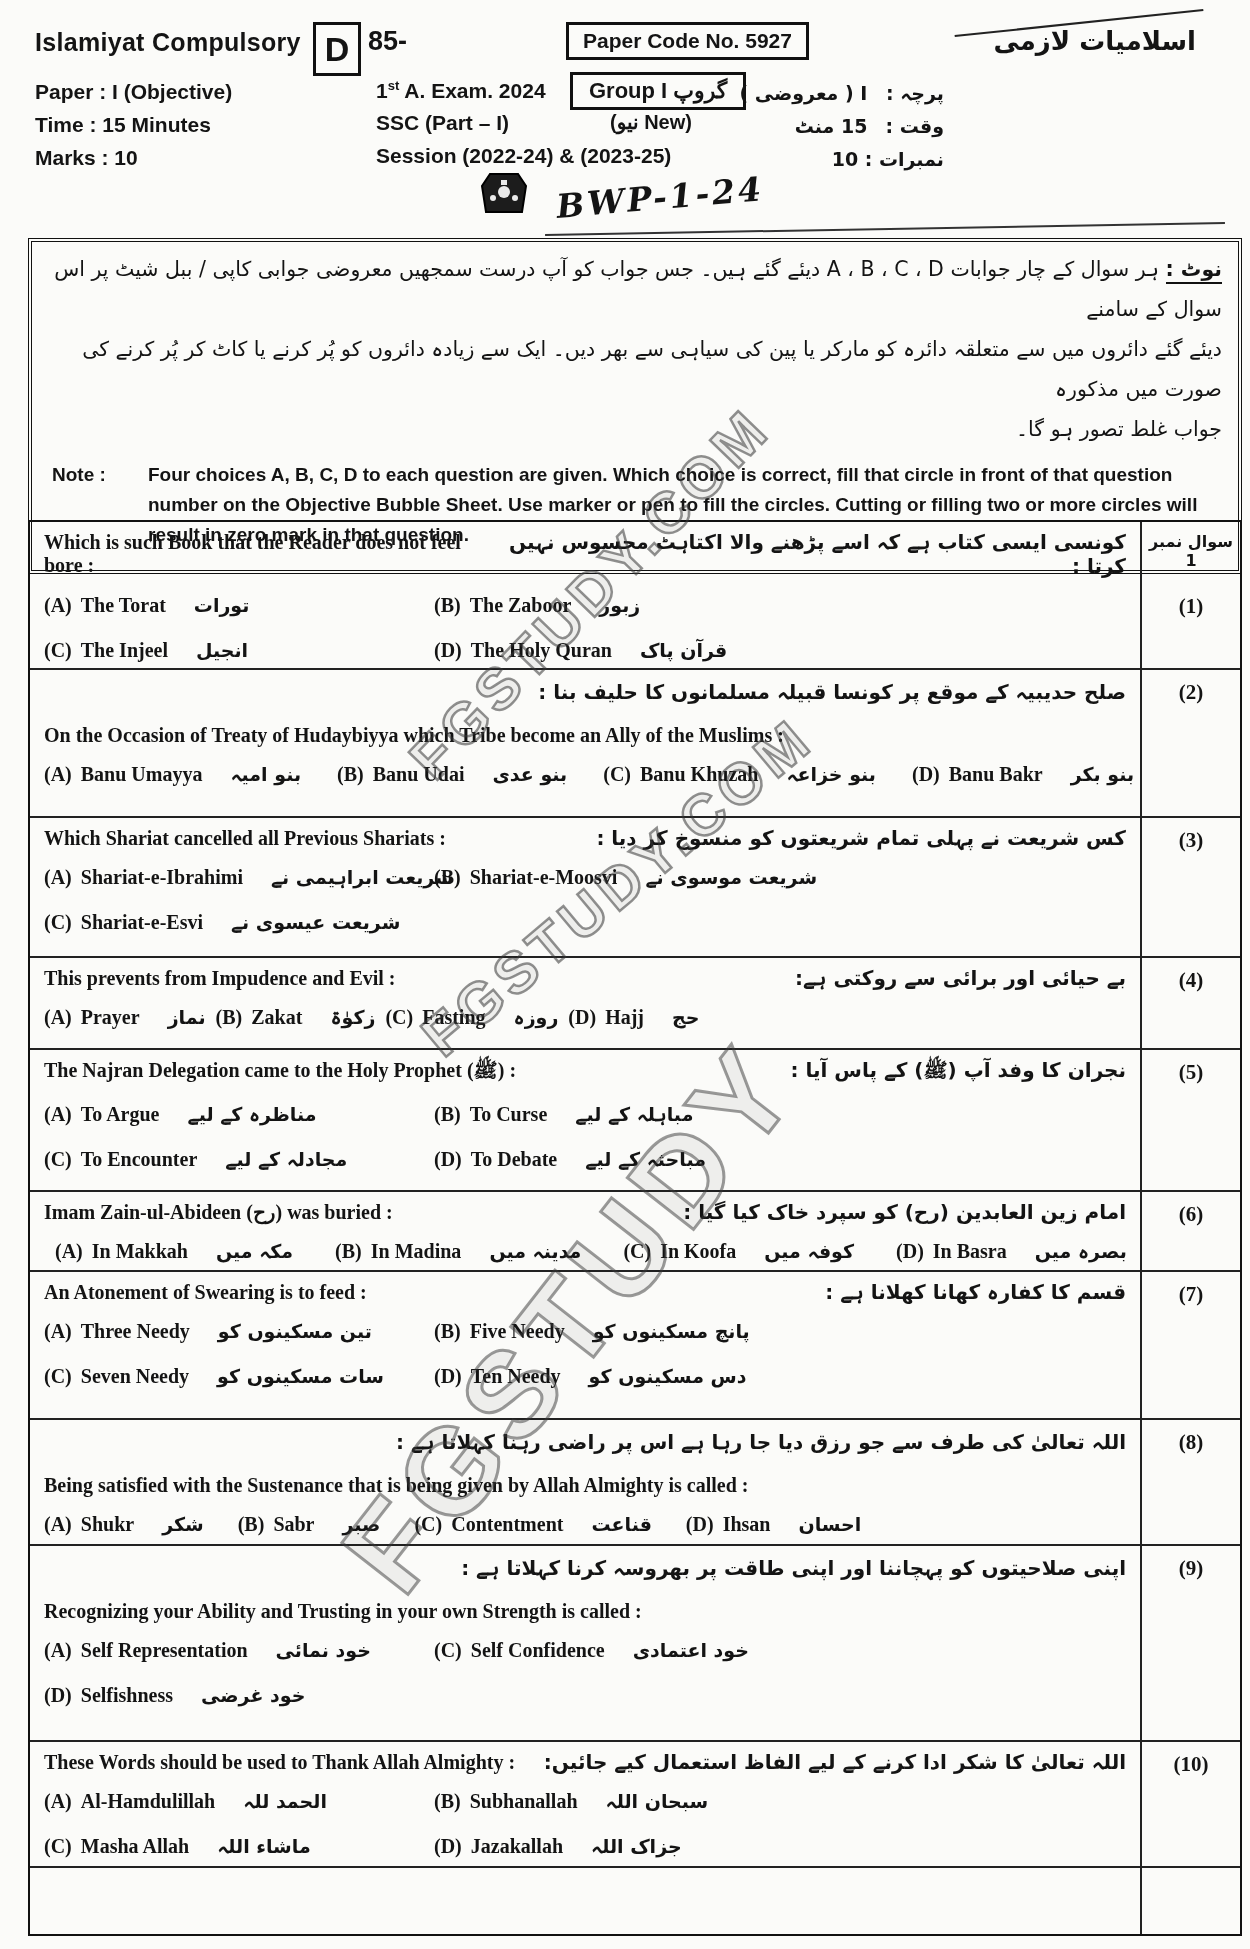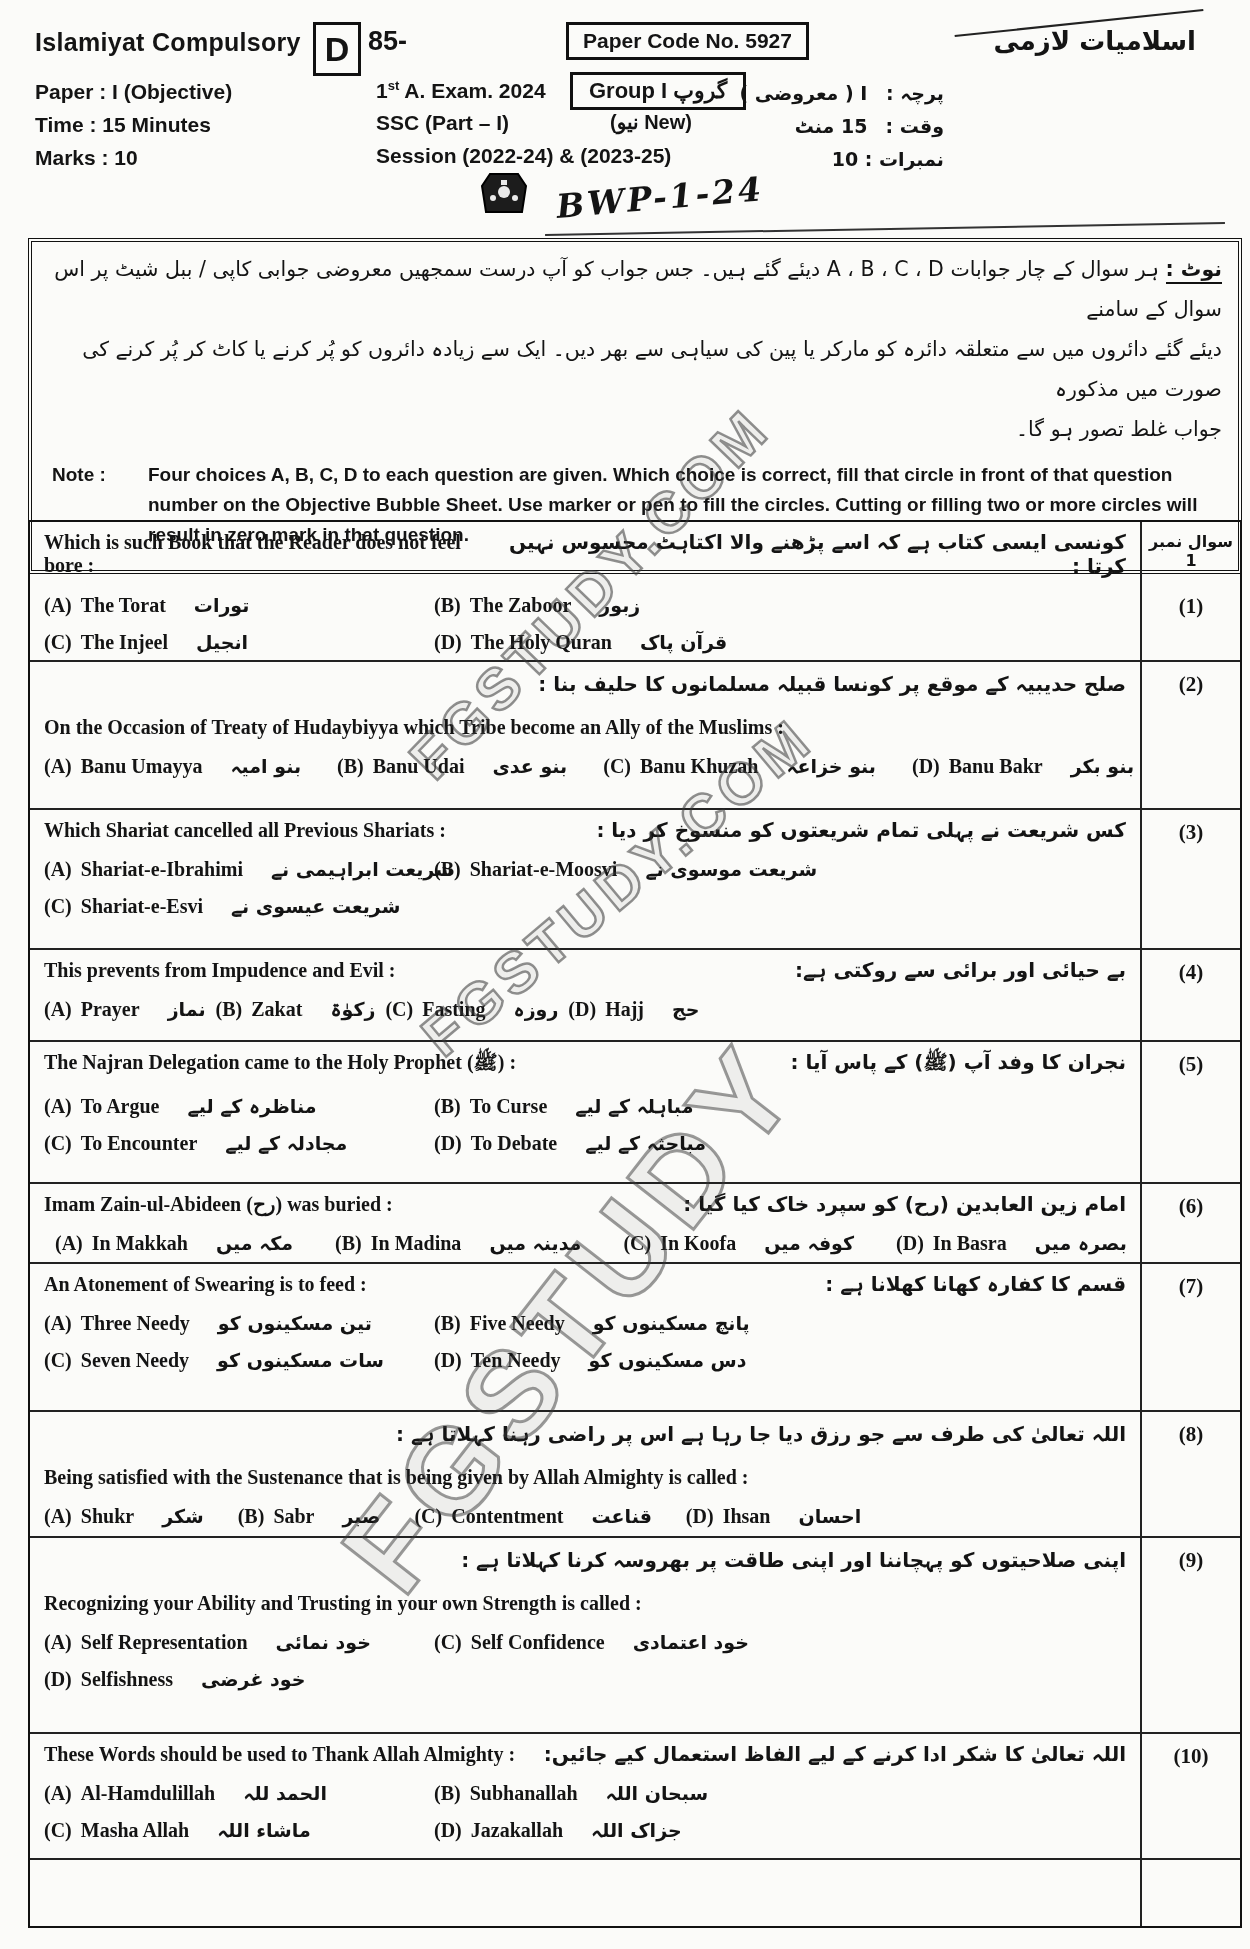--- a/index.html
+++ b/index.html
@@ -48,21 +48,21 @@
   .qrow:first-child{border-top:none;}
   .qbody{flex:1 1 auto;padding:8px 14px 6px 14px;box-sizing:border-box;min-width:0;}
   .qnum{flex:0 0 100px;border-left:2px solid #222;text-align:center;
         font-family:"Liberation Serif",serif;font-weight:bold;font-size:21px;padding-top:10px;box-sizing:border-box;}
   .qnum .colhead{font-family:"DejaVu Sans",sans-serif;font-size:16px;direction:rtl;margin-bottom:24px;font-weight:bold;}
   .qline{display:flex;justify-content:space-between;align-items:baseline;gap:20px;}
   .q-en{font-family:"Liberation Serif",serif;font-weight:bold;font-size:20px;}
   .q-urdu{font-size:20px;font-weight:bold;text-align:right;}
   .stack .q-urdu{margin:2px 0 20px 0;}
   .opts{margin-top:16px;}
-  .opts.grid{display:grid;grid-template-columns:390px 1fr;row-gap:14px;}
+  .opts.grid{display:grid;grid-template-columns:390px 1fr;row-gap:22px;}
   .opts.inline{display:flex;flex-wrap:nowrap;align-items:baseline;}
   .opt{white-space:nowrap;}
   .olet{font-family:"Liberation Serif",serif;font-weight:bold;font-size:20px;margin-right:9px;}
   .oen{font-family:"Liberation Serif",serif;font-weight:bold;font-size:20px;}
   .our{font-size:19px;font-weight:bold;margin-left:28px;direction:rtl;display:inline-block;}
 
   
   .wm{position:absolute;font-weight:bold;letter-spacing:6px;color:rgba(0,0,0,0.05);
       -webkit-text-stroke:2.5px rgba(55,55,55,.55);transform-origin:left center;white-space:nowrap;pointer-events:none;}
   #wm1{left:420px;top:735px;font-size:58px;transform:rotate(-46deg);}

